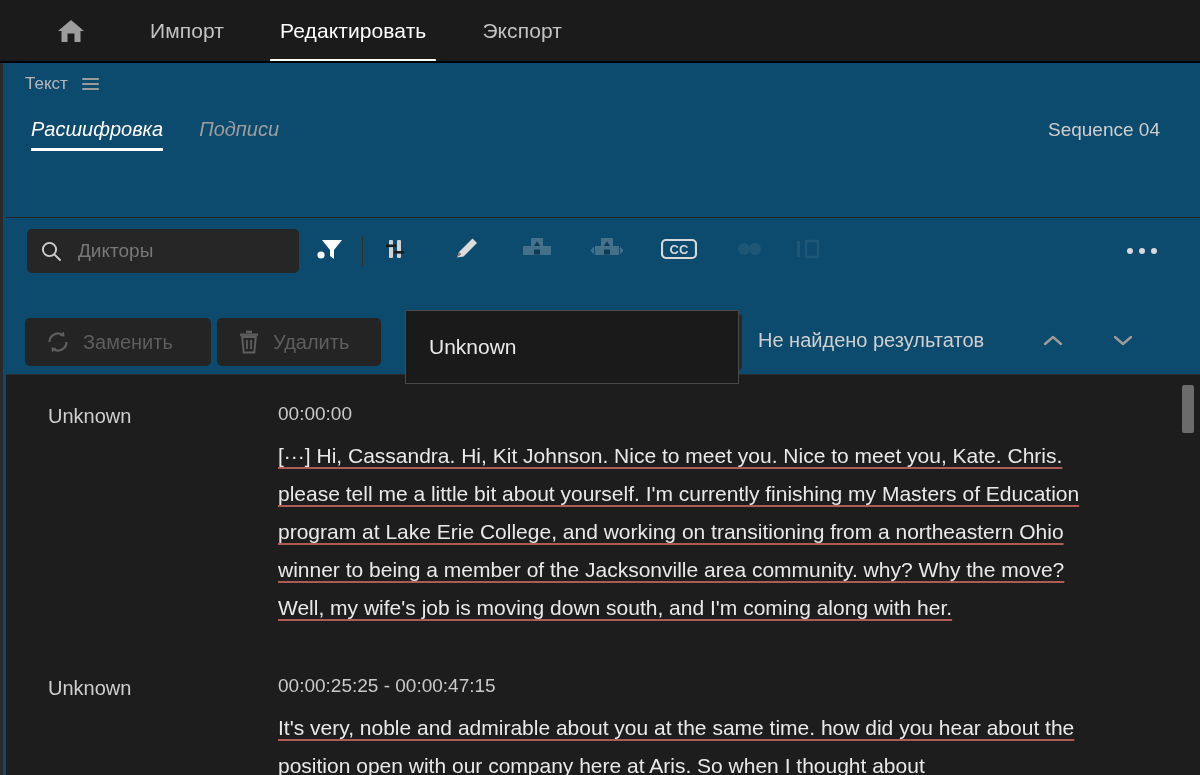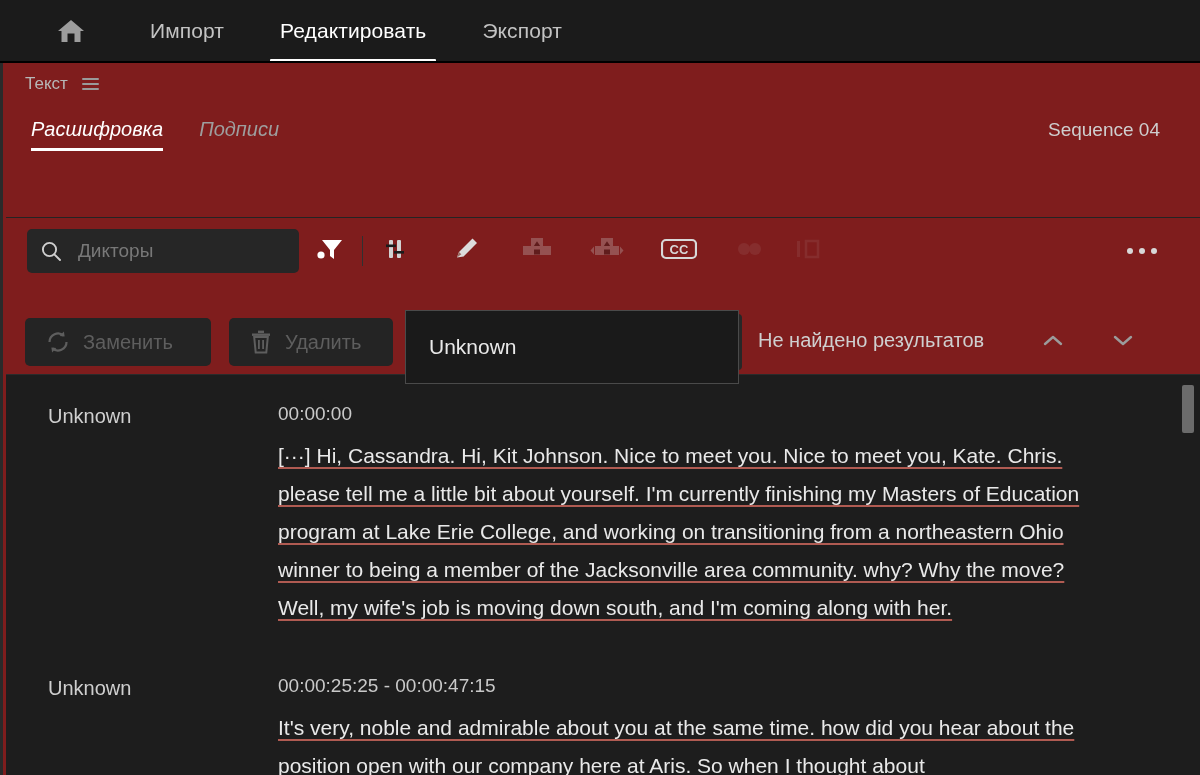--- a/index.html
+++ b/index.html
@@ -74,21 +74,21 @@
     width: 1200px; height: 2px;
     background: #000;
   }
 
   
   .panel {
     position: absolute;
     left: 0; top: 63px;
     width: 1200px;
     height: 712px;
-    background: #7f1d1d;
+    background: #0c4a6e;
     border-left: 3px solid #2a2a2a;
     box-sizing: border-box;
   }
   .panel-titlebar {
     position: absolute;
     left: 0; top: 0;
     width: 100%;
     height: 42px;
     display: flex;
     align-items: center;
@@ -241,21 +241,21 @@
     background: #242424;
     border-radius: 5px;
     display: flex;
     align-items: center;
     padding: 0 20px;
     font-size: 20px;
     color: #5e5e5e;
     cursor: default;
   }
   .act-btn.replace { margin-left: 22px; width: 186px; box-sizing: border-box; }
-  .act-btn.delete  { margin-left: 18px; width: 164px; box-sizing: border-box; }
+  .act-btn.delete  { margin-left: 6px; width: 164px; box-sizing: border-box; }
   .act-btn .act-ico { margin-right: 12px; display: flex; }
 
   .speaker-select {
     position: absolute;
     left: 405px;
     top: 251px;
     width: 334px;
     height: 56px;
     background: #272727;
     border-radius: 4px;

